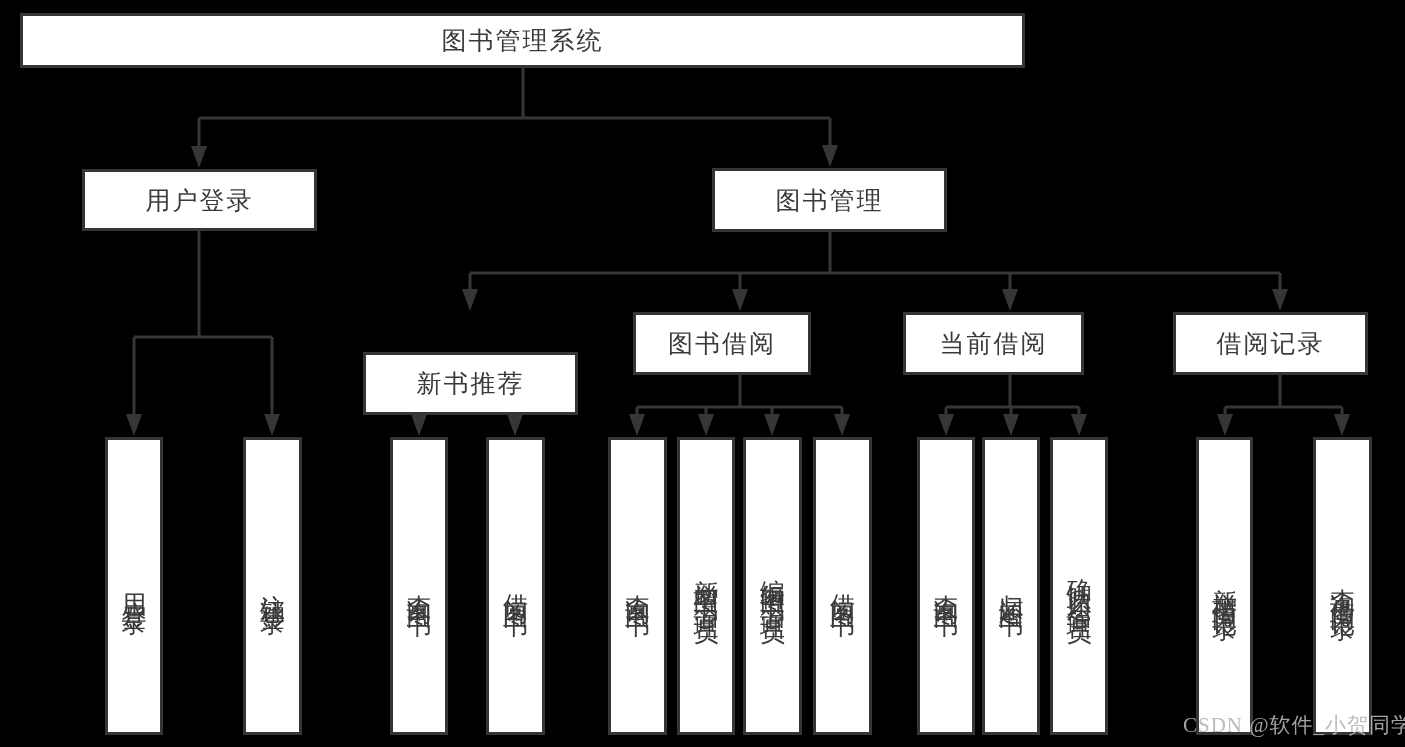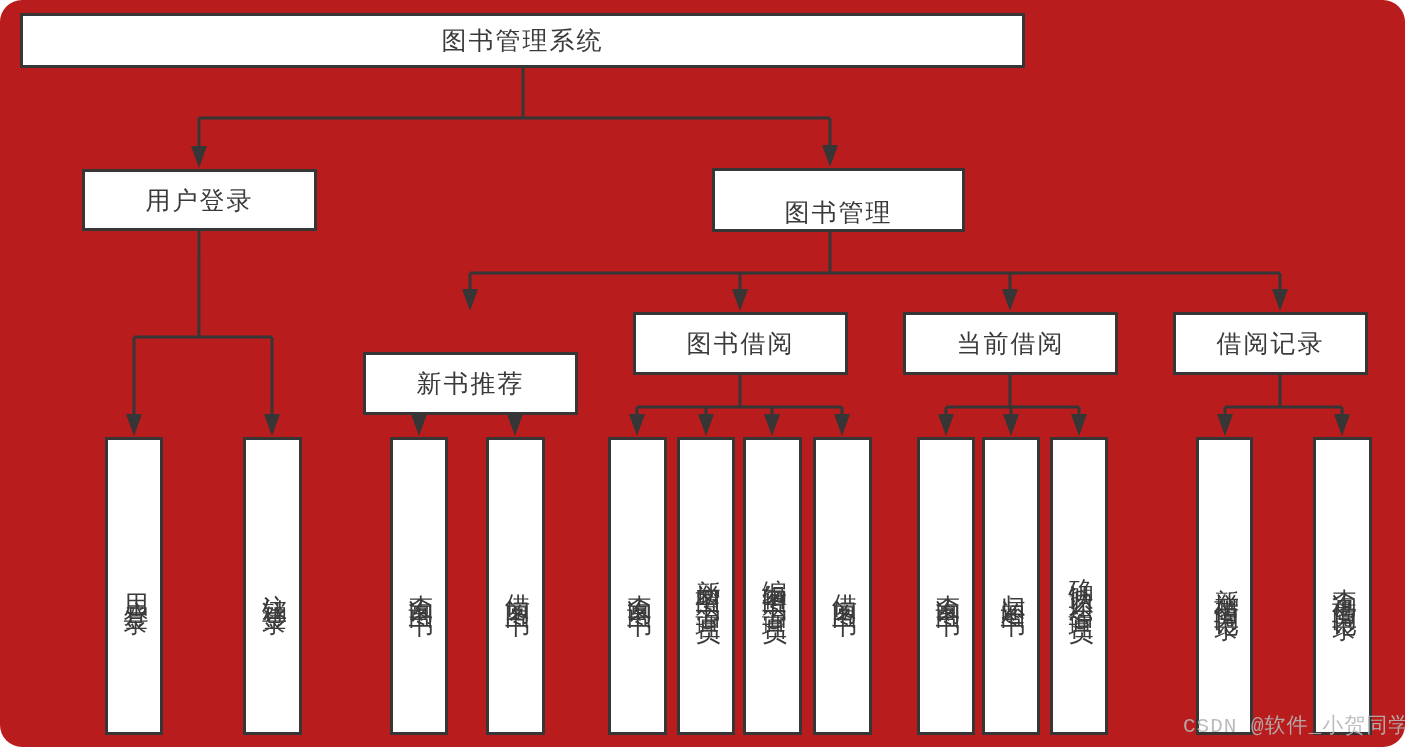--- a/index.html
+++ b/index.html
@@ -1,23 +1,22 @@
 <!DOCTYPE html>
 <html><head>
 <meta charset="utf-8">
 <style>
   html, body { margin: 0; padding: 0; background: #ffffff; }
   .canvas {
     position: relative;
     width: 1405px;
     height: 747px;
-    background: #b91c1c;
-    font-family: Liberation Mono, monospace;
+    background: #000000;
+    font-family: Liberation Serif, serif;
     overflow: hidden;
-    border-radius: 22px;
   }
   .wires {
     position: absolute;
     left: 0; top: 0;
     width: 1405px; height: 747px;
   }
   .cline { stroke: #363636; stroke-width: 3; fill: none; }
   .ahead { fill: #363636; stroke: none; }
   .node {
     position: absolute;
@@ -101,31 +100,31 @@
     </g>
   </svg>
 
   <div class="node h-node" style="left:20px; top:13px; width:1005px; height:55px;">
     <span>图书管理系统</span>
   </div>
 
   <div class="node h-node" style="left:82px; top:169px; width:235px; height:62px;">
     <span>用户登录</span>
   </div>
-  <div class="node h-node" style="left:712px; top:168px; width:253px; height:64px;align-items:flex-end;">
+  <div class="node h-node" style="left:712px; top:168px; width:235px; height:64px;">
     <span>图书管理</span>
   </div>
 
   <div class="node h-node" style="left:363px; top:312px; width:215px; height:63px;margin-top:40px;">
     <span>新书推荐</span>
   </div>
-  <div class="node h-node" style="left:633px; top:312px; width:215px; height:63px;">
+  <div class="node h-node" style="left:633px; top:312px; width:178px; height:63px;">
     <span>图书借阅</span>
   </div>
-  <div class="node h-node" style="left:903px; top:312px; width:215px; height:63px;">
+  <div class="node h-node" style="left:903px; top:312px; width:181px; height:63px;">
     <span>当前借阅</span>
   </div>
   <div class="node h-node" style="left:1173px; top:312px; width:195px; height:63px;">
     <span>借阅记录</span>
   </div>
 
   <div class="node v-node" style="left:105px; top:437px; width:58px; height:298px;">
     <span>用户登录</span>
   </div>
   <div class="node v-node" style="left:243px; top:437px; width:59px; height:298px;">

